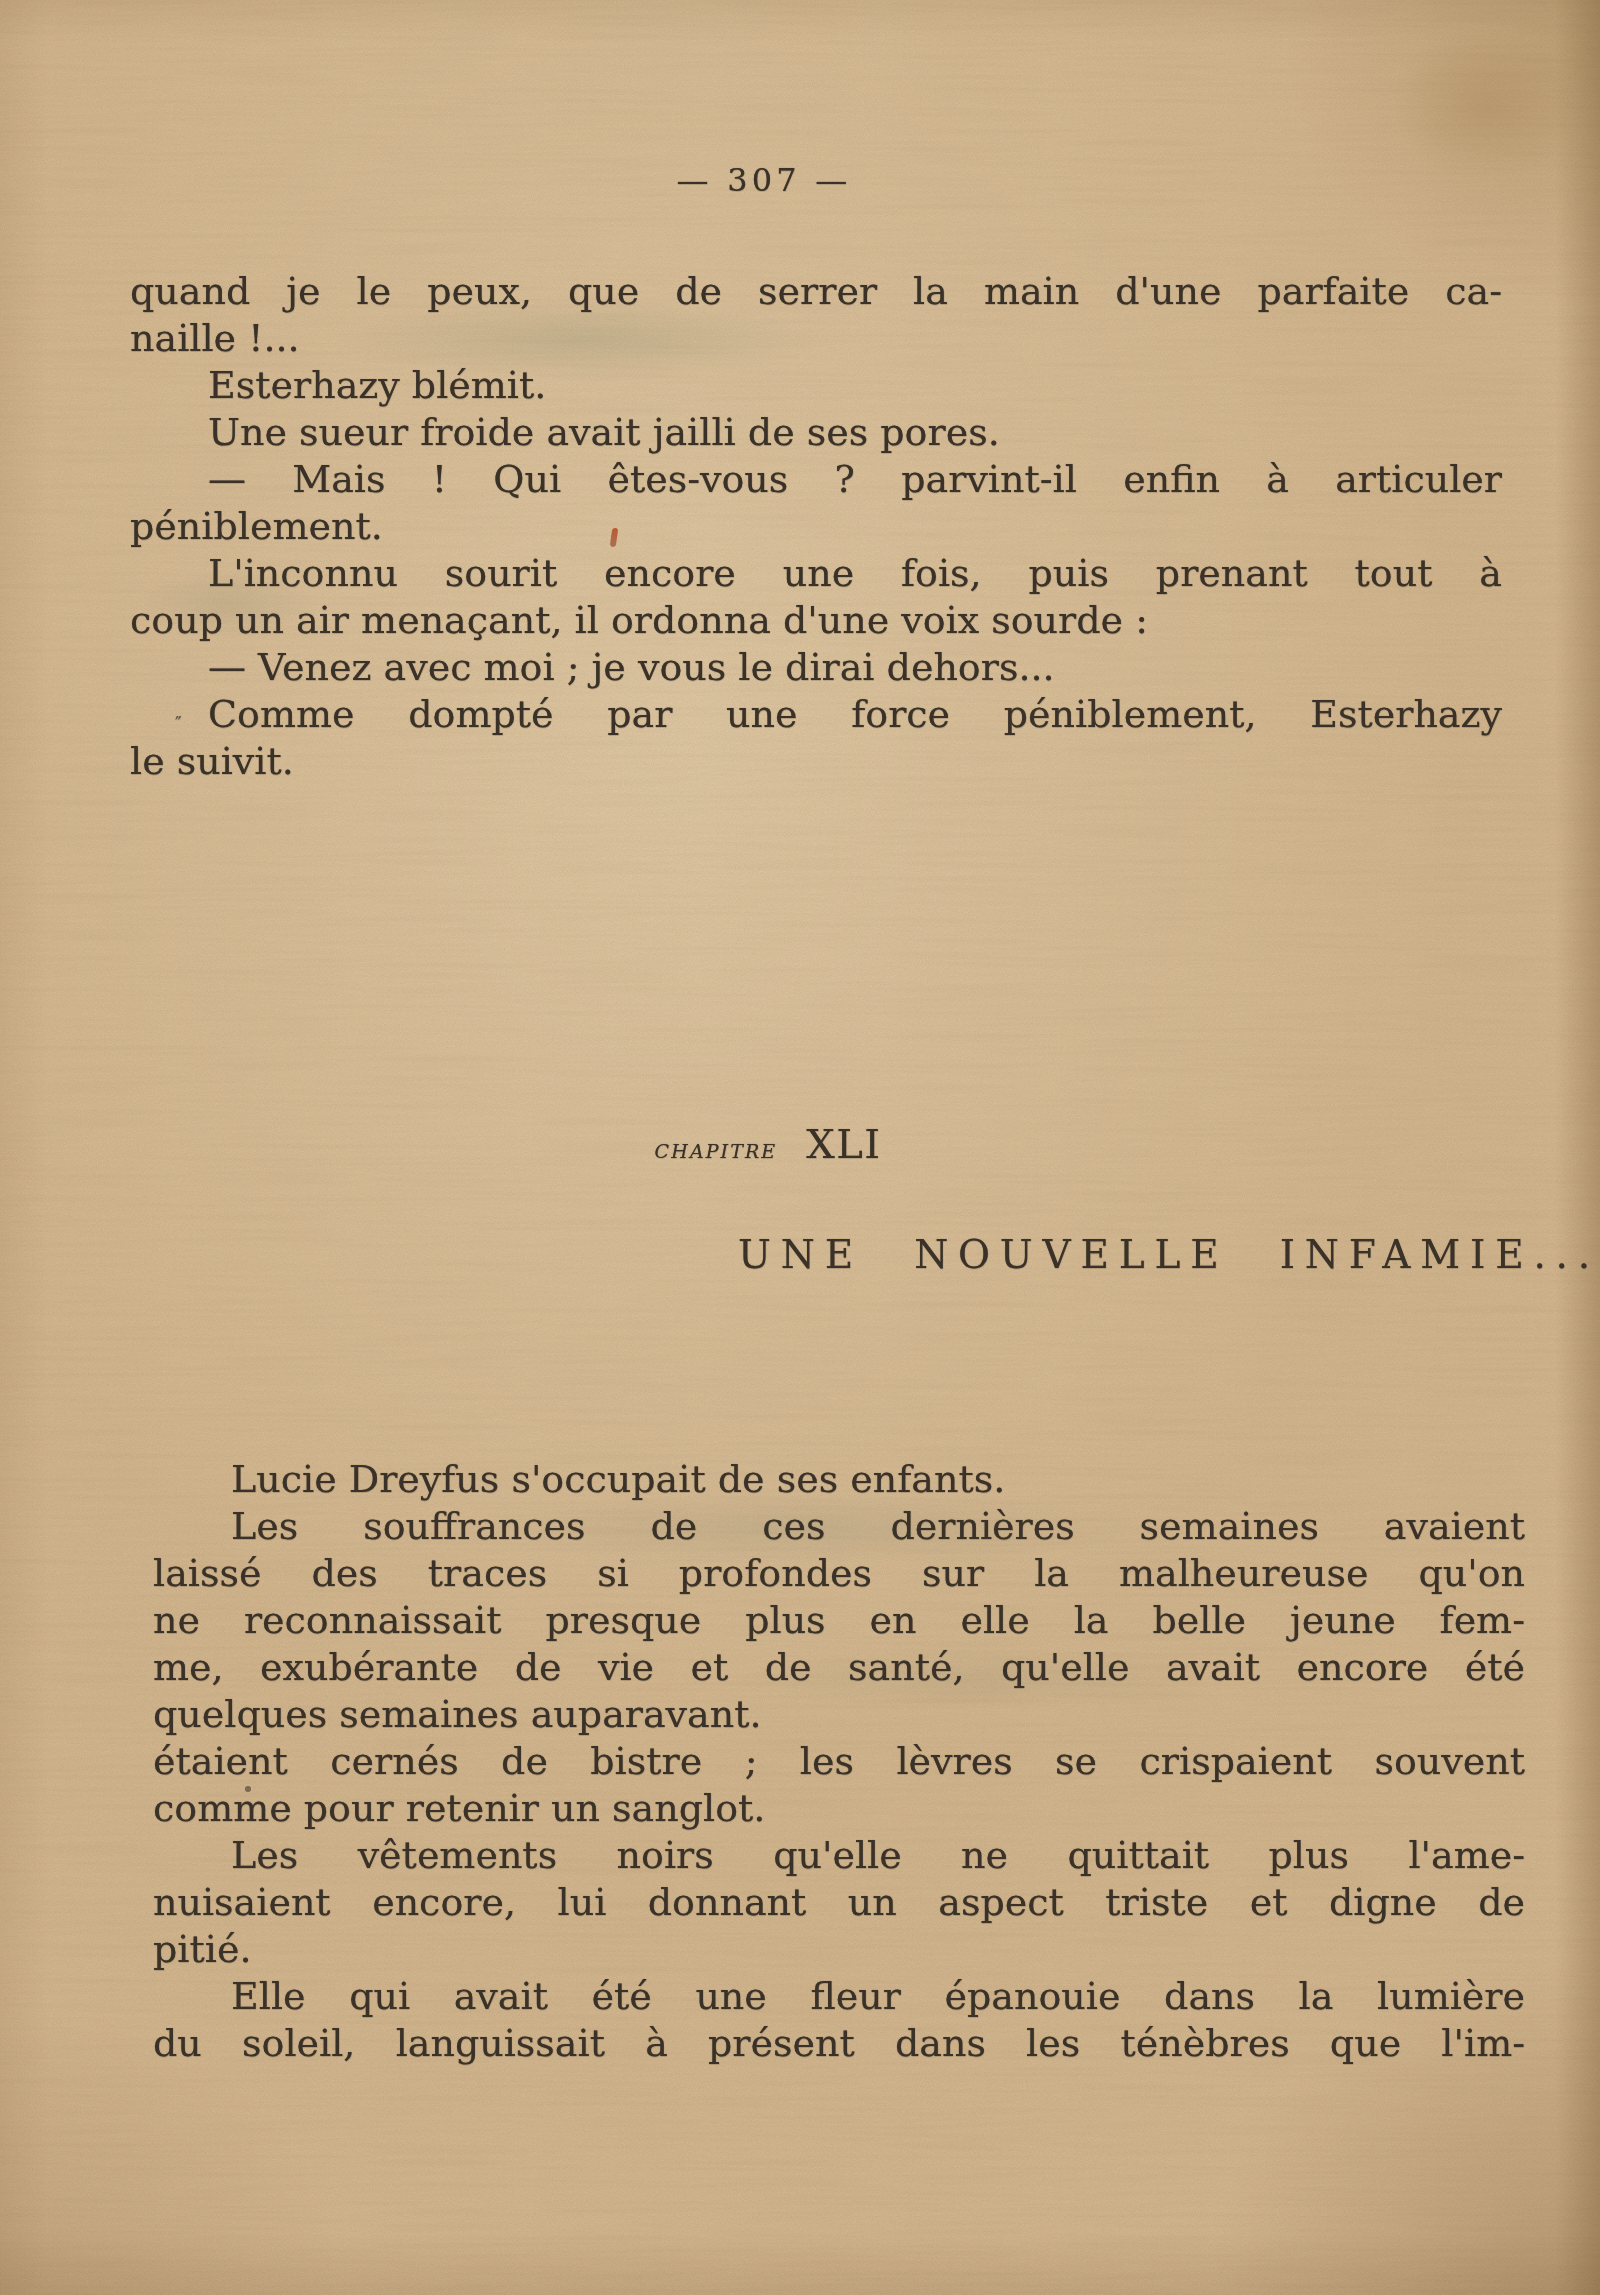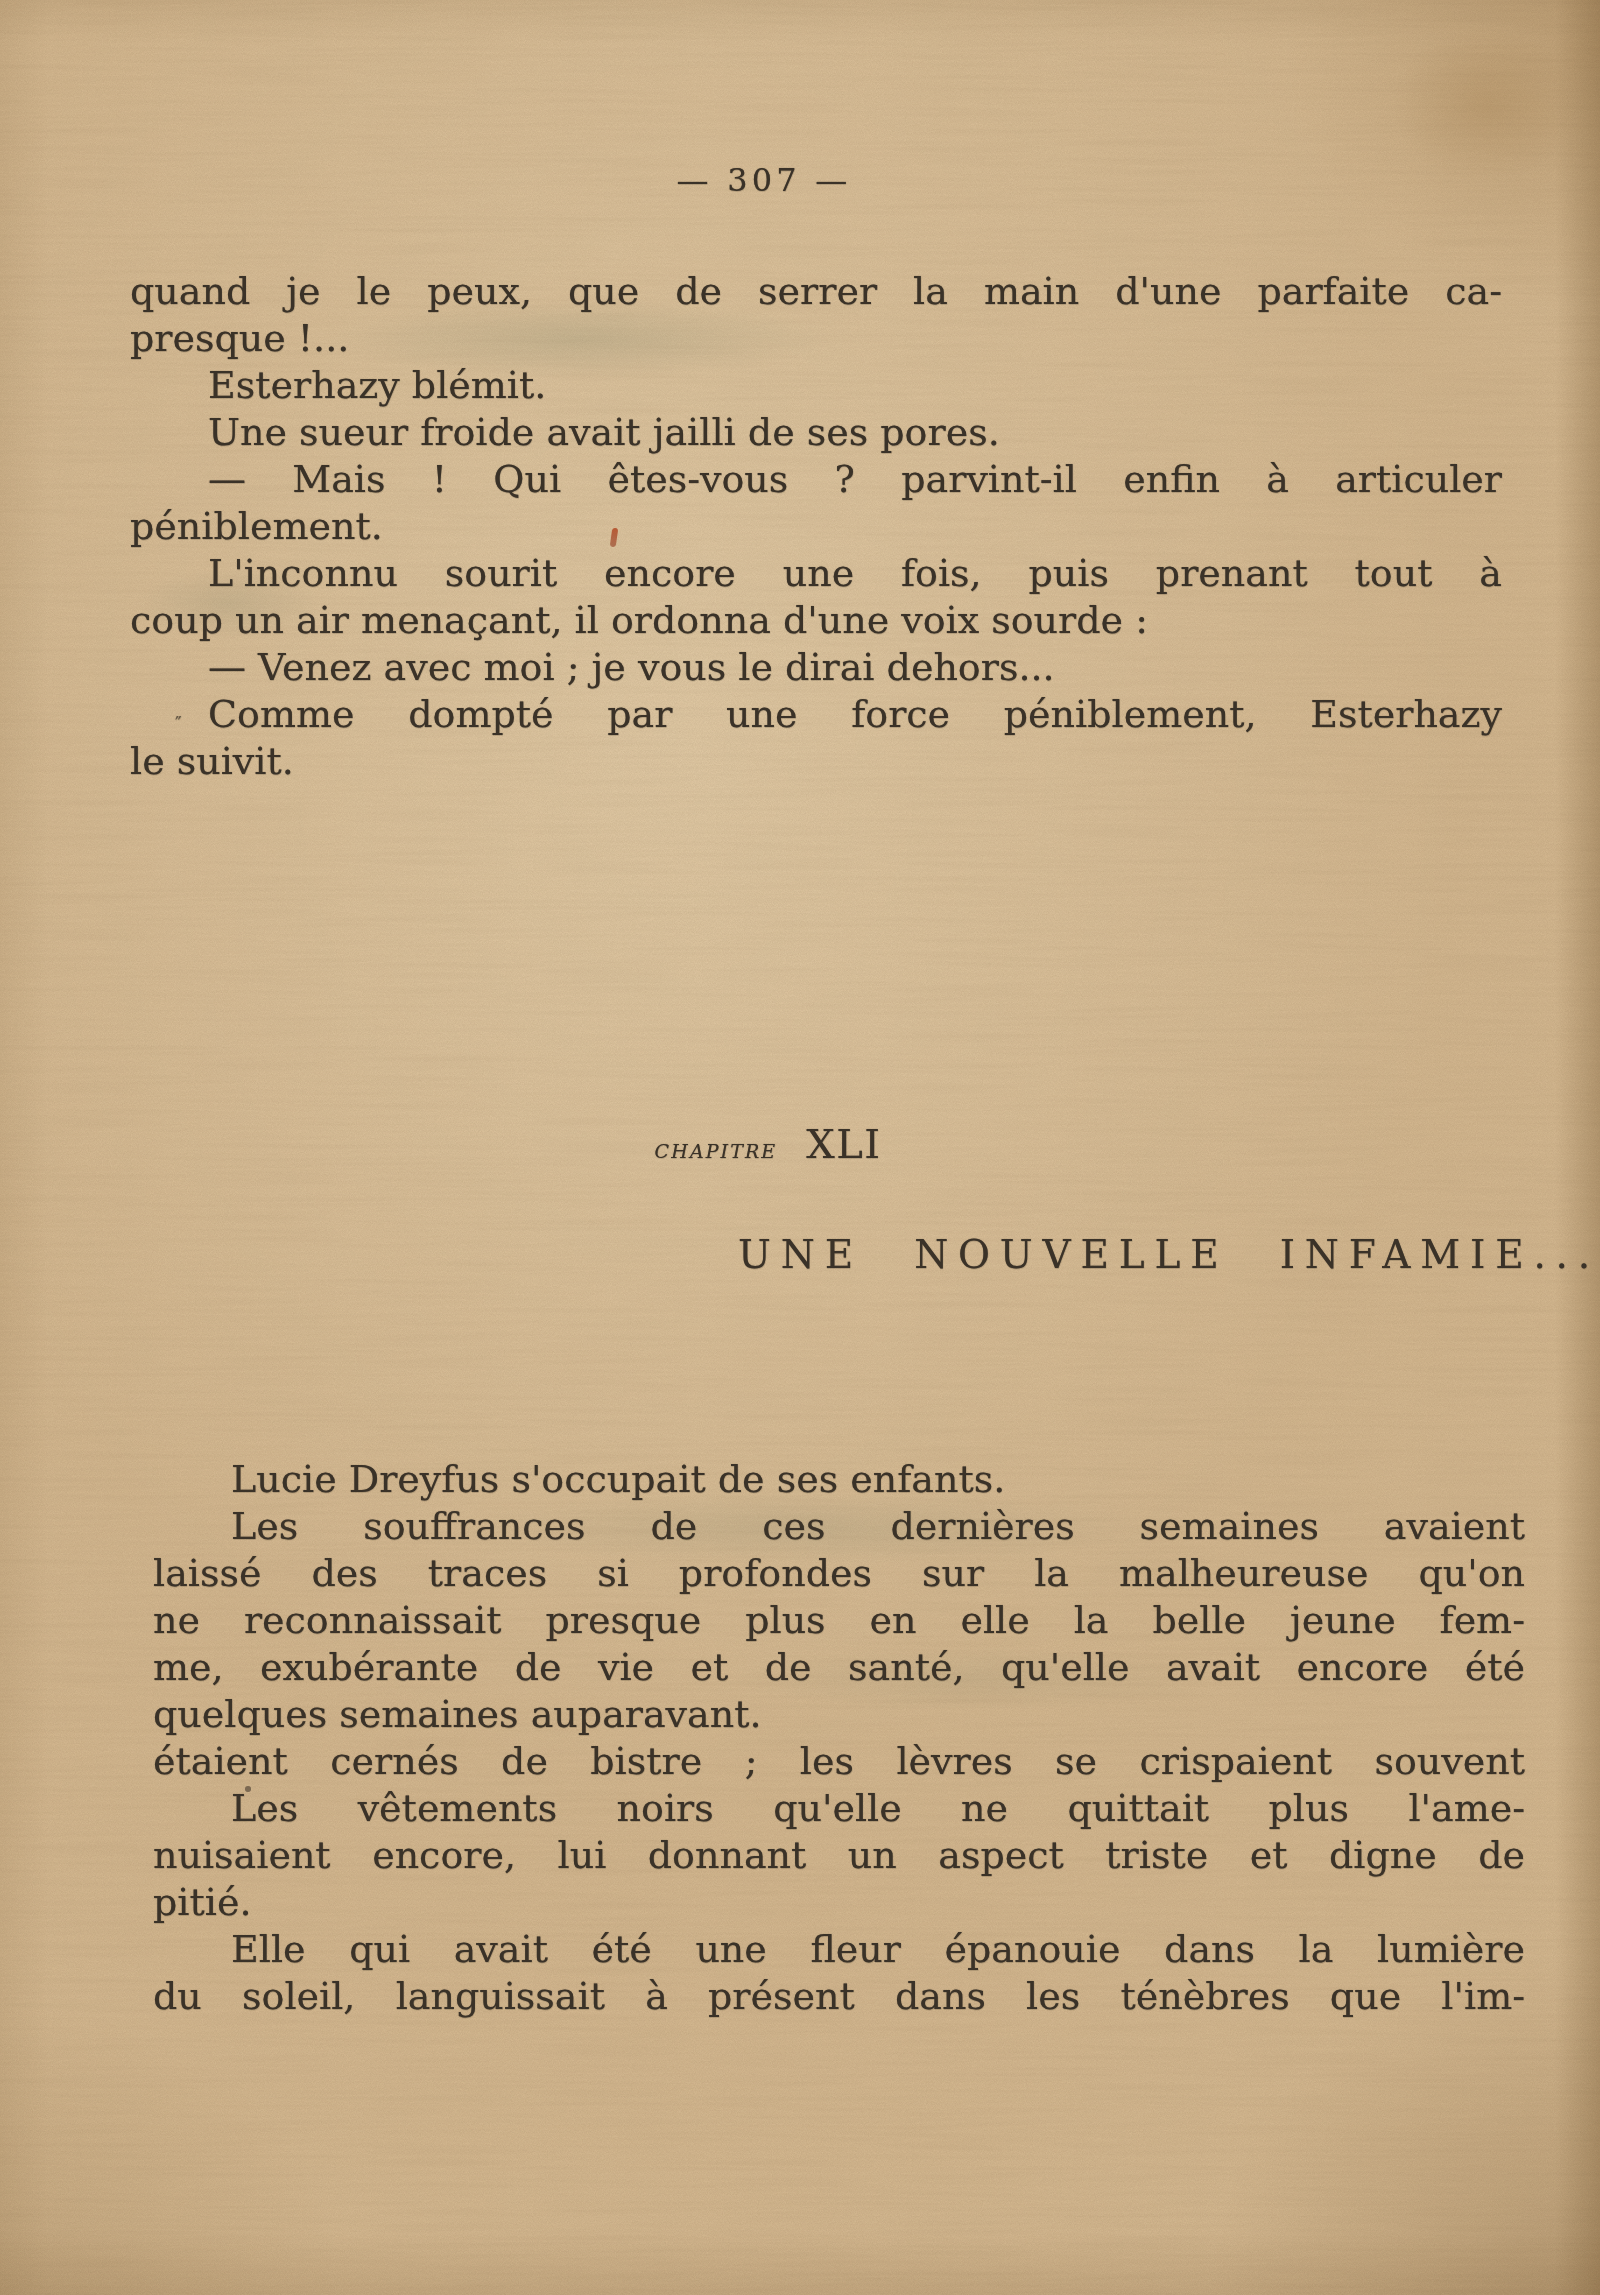--- a/index.html
+++ b/index.html
@@ -97,21 +97,21 @@
 <div class="stain stain-d"></div>
 <div class="stain stain-e"></div>
 <div class="fleck"></div>
 <div class="dot-stain"></div>
 <div class="margin-mark ink">″</div>
 
 <div class="page-number ink">— 307 —</div>
 
 <div class="col block1 ink">
   <div class="ln j">quand je le peux, que de serrer la main d'une parfaite ca-</div>
-  <div class="ln">presque !...</div>
+  <div class="ln">naille !...</div>
   <div class="ln ind">Esterhazy blémit.</div>
   <div class="ln ind">Une sueur froide avait jailli de ses pores.</div>
   <div class="ln ind j">— Mais ! Qui êtes-vous ? parvint-il enfin à articuler</div>
   <div class="ln">péniblement.</div>
   <div class="ln ind j">L'inconnu sourit encore une fois, puis prenant tout à</div>
   <div class="ln">coup un air menaçant, il ordonna d'une voix sourde :</div>
   <div class="ln ind">— Venez avec moi ; je vous le dirai dehors...</div>
   <div class="ln ind j">Comme dompté par une force péniblement, Esterhazy</div>
   <div class="ln">le suivit.</div>
 </div>
@@ -122,19 +122,20 @@
 <div class="title ink">UNE NOUVELLE INFAMIE...</div>
 
 <div class="col block2 ink">
   <div class="ln ind">Lucie Dreyfus s'occupait de ses enfants.</div>
   <div class="ln ind j">Les souffrances de ces dernières semaines avaient</div>
   <div class="ln j">laissé des traces si profondes sur la malheureuse qu'on</div>
   <div class="ln j">ne reconnaissait presque plus en elle la belle jeune fem-</div>
   <div class="ln j">me, exubérante de vie et de santé, qu'elle avait encore été</div>
   <div class="ln">quelques semaines auparavant.</div>
   <div class="ln j">étaient cernés de bistre ; les lèvres se crispaient souvent</div>
+  <div class="ln">comme pour retenir un sanglot.</div>
   <div class="ln ind j">Les vêtements noirs qu'elle ne quittait plus l'ame-</div>
   <div class="ln j">nuisaient encore, lui donnant un aspect triste et digne de</div>
   <div class="ln">pitié.</div>
   <div class="ln ind j">Elle qui avait été une fleur épanouie dans la lumière</div>
   <div class="ln j">du soleil, languissait à présent dans les ténèbres que l'im-</div>
 </div>
 
 
 </body></html>

